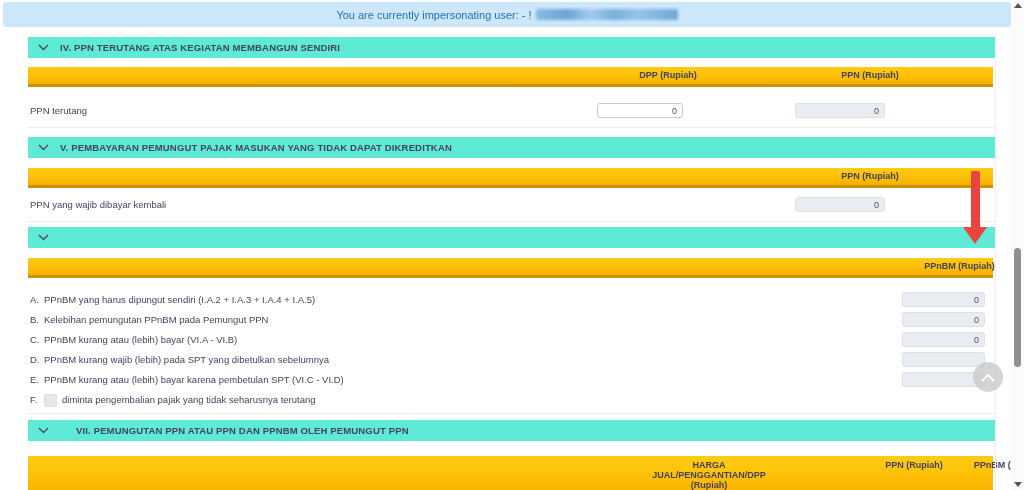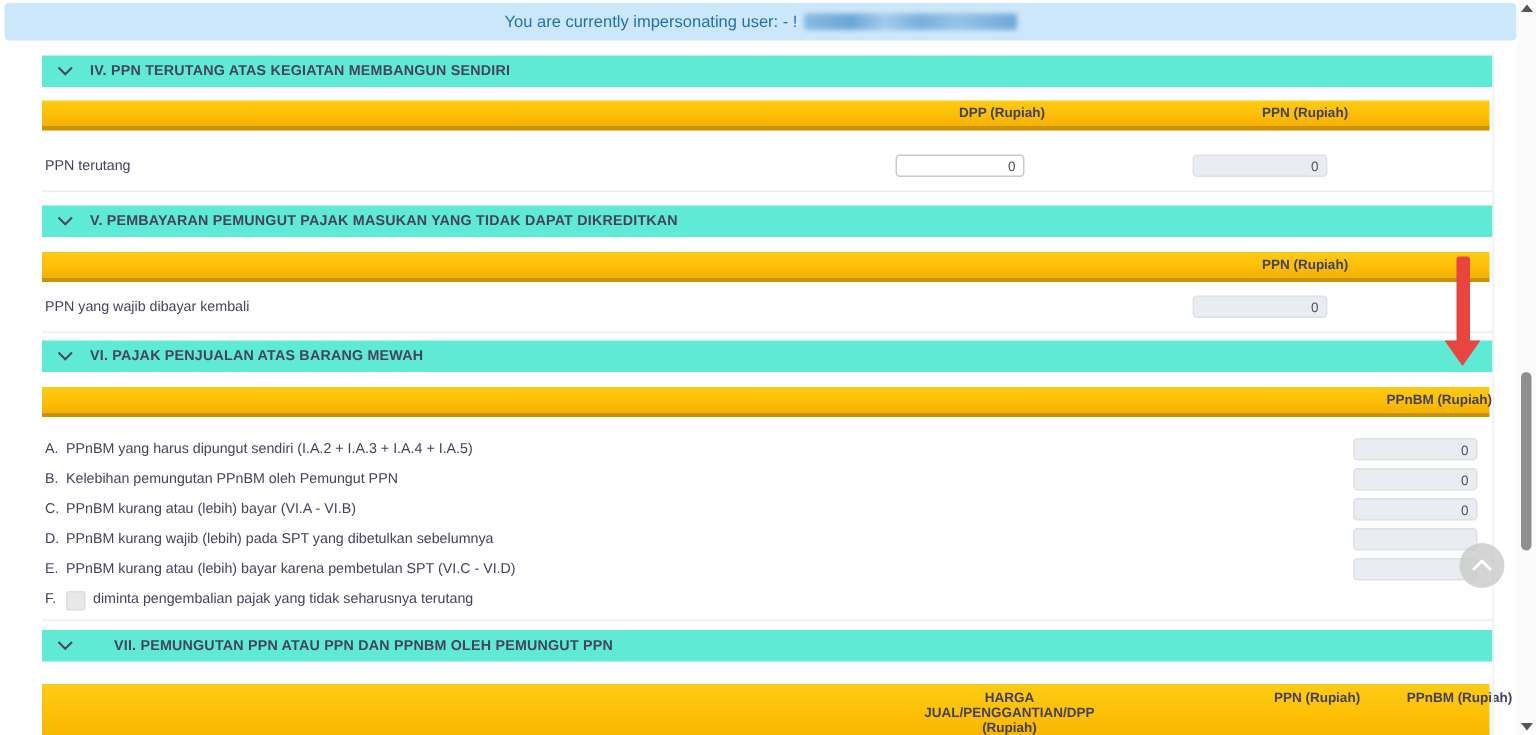--- a/index.html
+++ b/index.html
@@ -36,21 +36,21 @@
   
   .bar-yellow{
     left:28px;width:965px;height:17px;
     background:linear-gradient(180deg,#ffcb14 0%,#fcbd04 62%,#f4b000 100%);
     border-bottom:3px solid #cc9200;
   }
   .col-label{
     position:absolute;font-size:9px;font-weight:700;color:#43425d;
     text-align:center;line-height:17px;
   }
-  .col-label.multi{line-height:10px;padding-top:3px;}
+  .col-label.multi{line-height:10px;padding-top:3px;margin-left:36px;}
 
   .row-label{position:absolute;font-size:9.5px;color:#45435f;height:15px;line-height:15px;}
 
   .field{
     position:absolute;height:15px;box-sizing:border-box;border-radius:3px;
     font-family:"Liberation Sans",sans-serif;font-size:9px;text-align:right;
     padding:0 5px;color:#50505e;outline:none;
   }
   .field.white{background:#ffffff;border:1px solid #c9c9c9;}
   .field.gray{background:#e9edf1;border:1px solid #dde1e5;}
@@ -127,34 +127,33 @@
   <input class="field gray" style="left: 795px; top: 197px; width: 90px;" readonly="" value="0">
 </div>
 <div class="abs divider" style="top:221px;"></div>
 
 <div class="abs bar-gray" style="top:227px;">
   <span class="chev">
     <svg width="11" height="7" viewBox="0 0 11 7">
         <polyline points="1,1 5.5,5.5 10,1" fill="none" stroke="#494766" stroke-width="1.4"></polyline>
       </svg>
   </span>
-  <span class="sec-title">VI. PAJAK PENJUALAN ATAS BARANG MEWAH</span>
 </div>
 <div class="abs bar-yellow" style="top:258px;">
   <span class="col-label" style="left:870px;width:123px;">PPnBM (Rupiah)</span>
 </div>
 
 <div>
   <span class="row-label" style="left:30px;top:292px;">A.</span>
   <span class="row-label" style="left:44px;top:292px;">PPnBM yang harus dipungut sendiri (I.A.2 + I.A.3 + I.A.4 + I.A.5)</span>
   <input class="field gray" style="left: 902px; top: 292px; width: 83px;" readonly="" value="0">
 </div>
 <div>
   <span class="row-label" style="left:30px;top:312px;">B.</span>
-  <span class="row-label" style="left:44px;top:312px;">Kelebihan pemungutan PPnBM oleh Pemungut PPN</span>
+  <span class="row-label" style="left:44px;top:312px;">Kelebihan pemungutan PPnBM pada Pemungut PPN</span>
   <input class="field gray" style="left: 902px; top: 312px; width: 83px;" readonly="" value="0">
 </div>
 <div>
   <span class="row-label" style="left:30px;top:332px;">C.</span>
   <span class="row-label" style="left:44px;top:332px;">PPnBM kurang atau (lebih) bayar (VI.A - VI.B)</span>
   <input class="field gray" style="left: 902px; top: 332px; width: 83px;" readonly="" value="0">
 </div>
 <div>
   <span class="row-label" style="left:30px;top:352px;">D.</span>
   <span class="row-label" style="left:44px;top:352px;">PPnBM kurang wajib (lebih) pada SPT yang dibetulkan sebelumnya</span>

